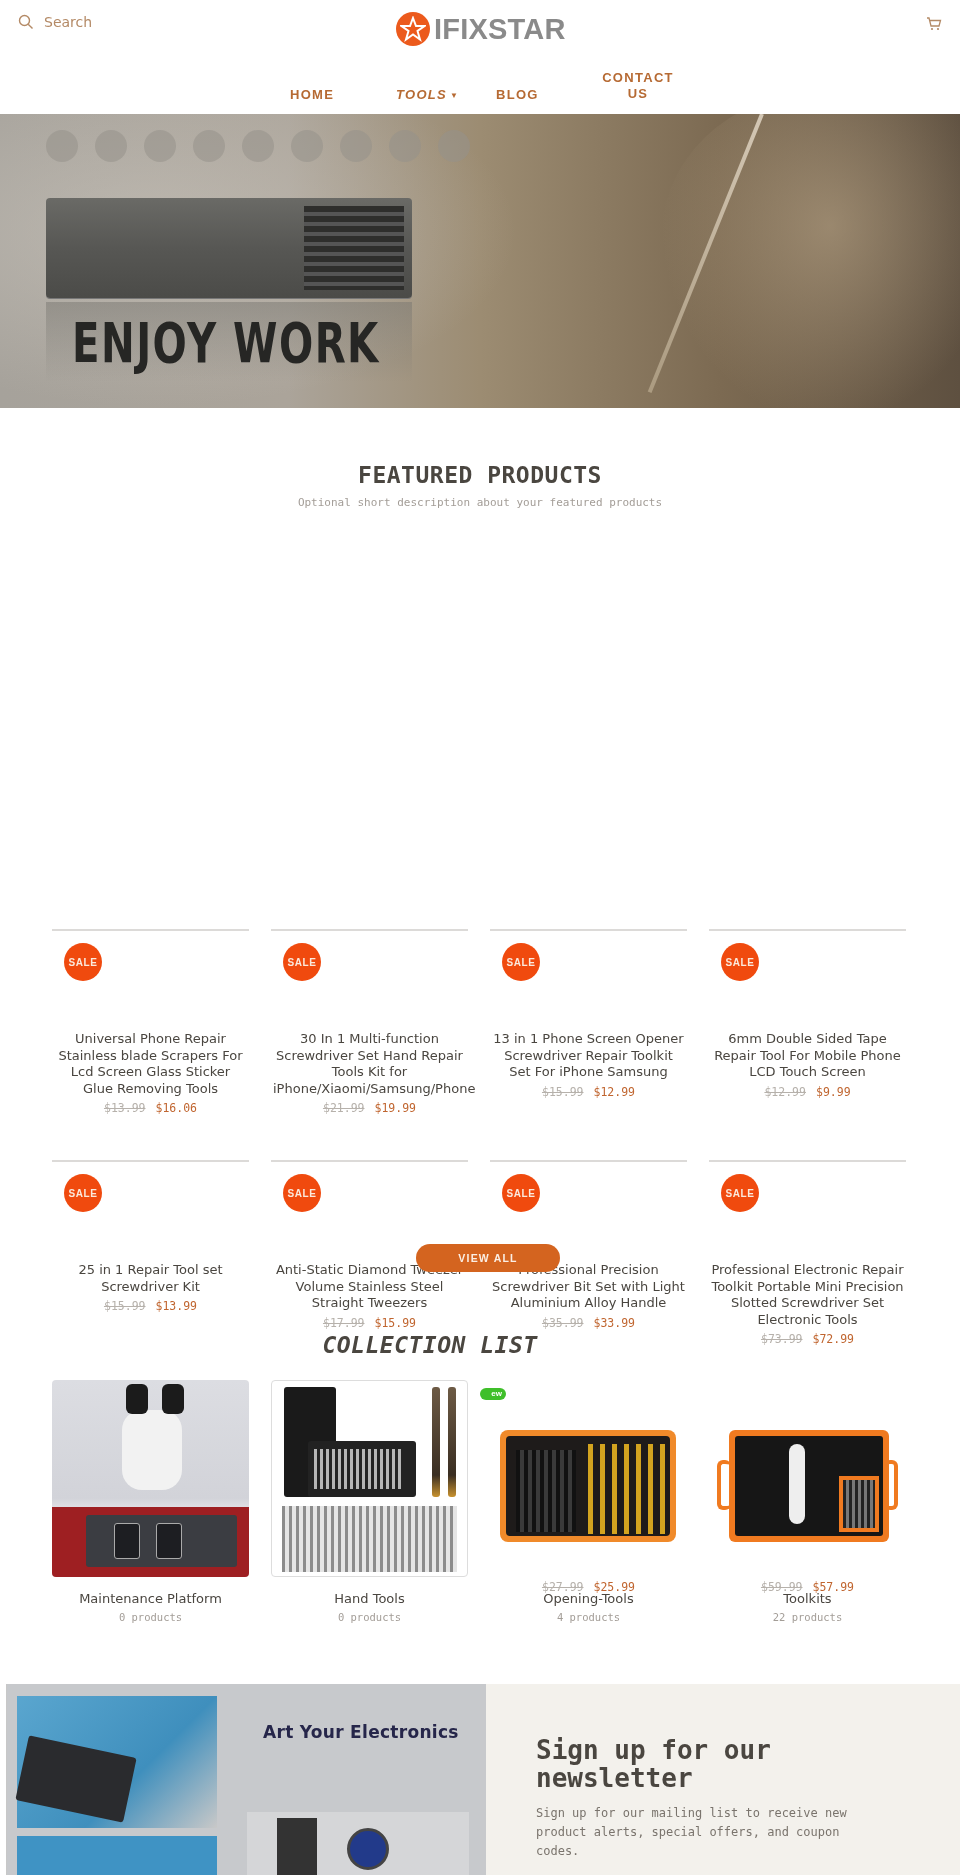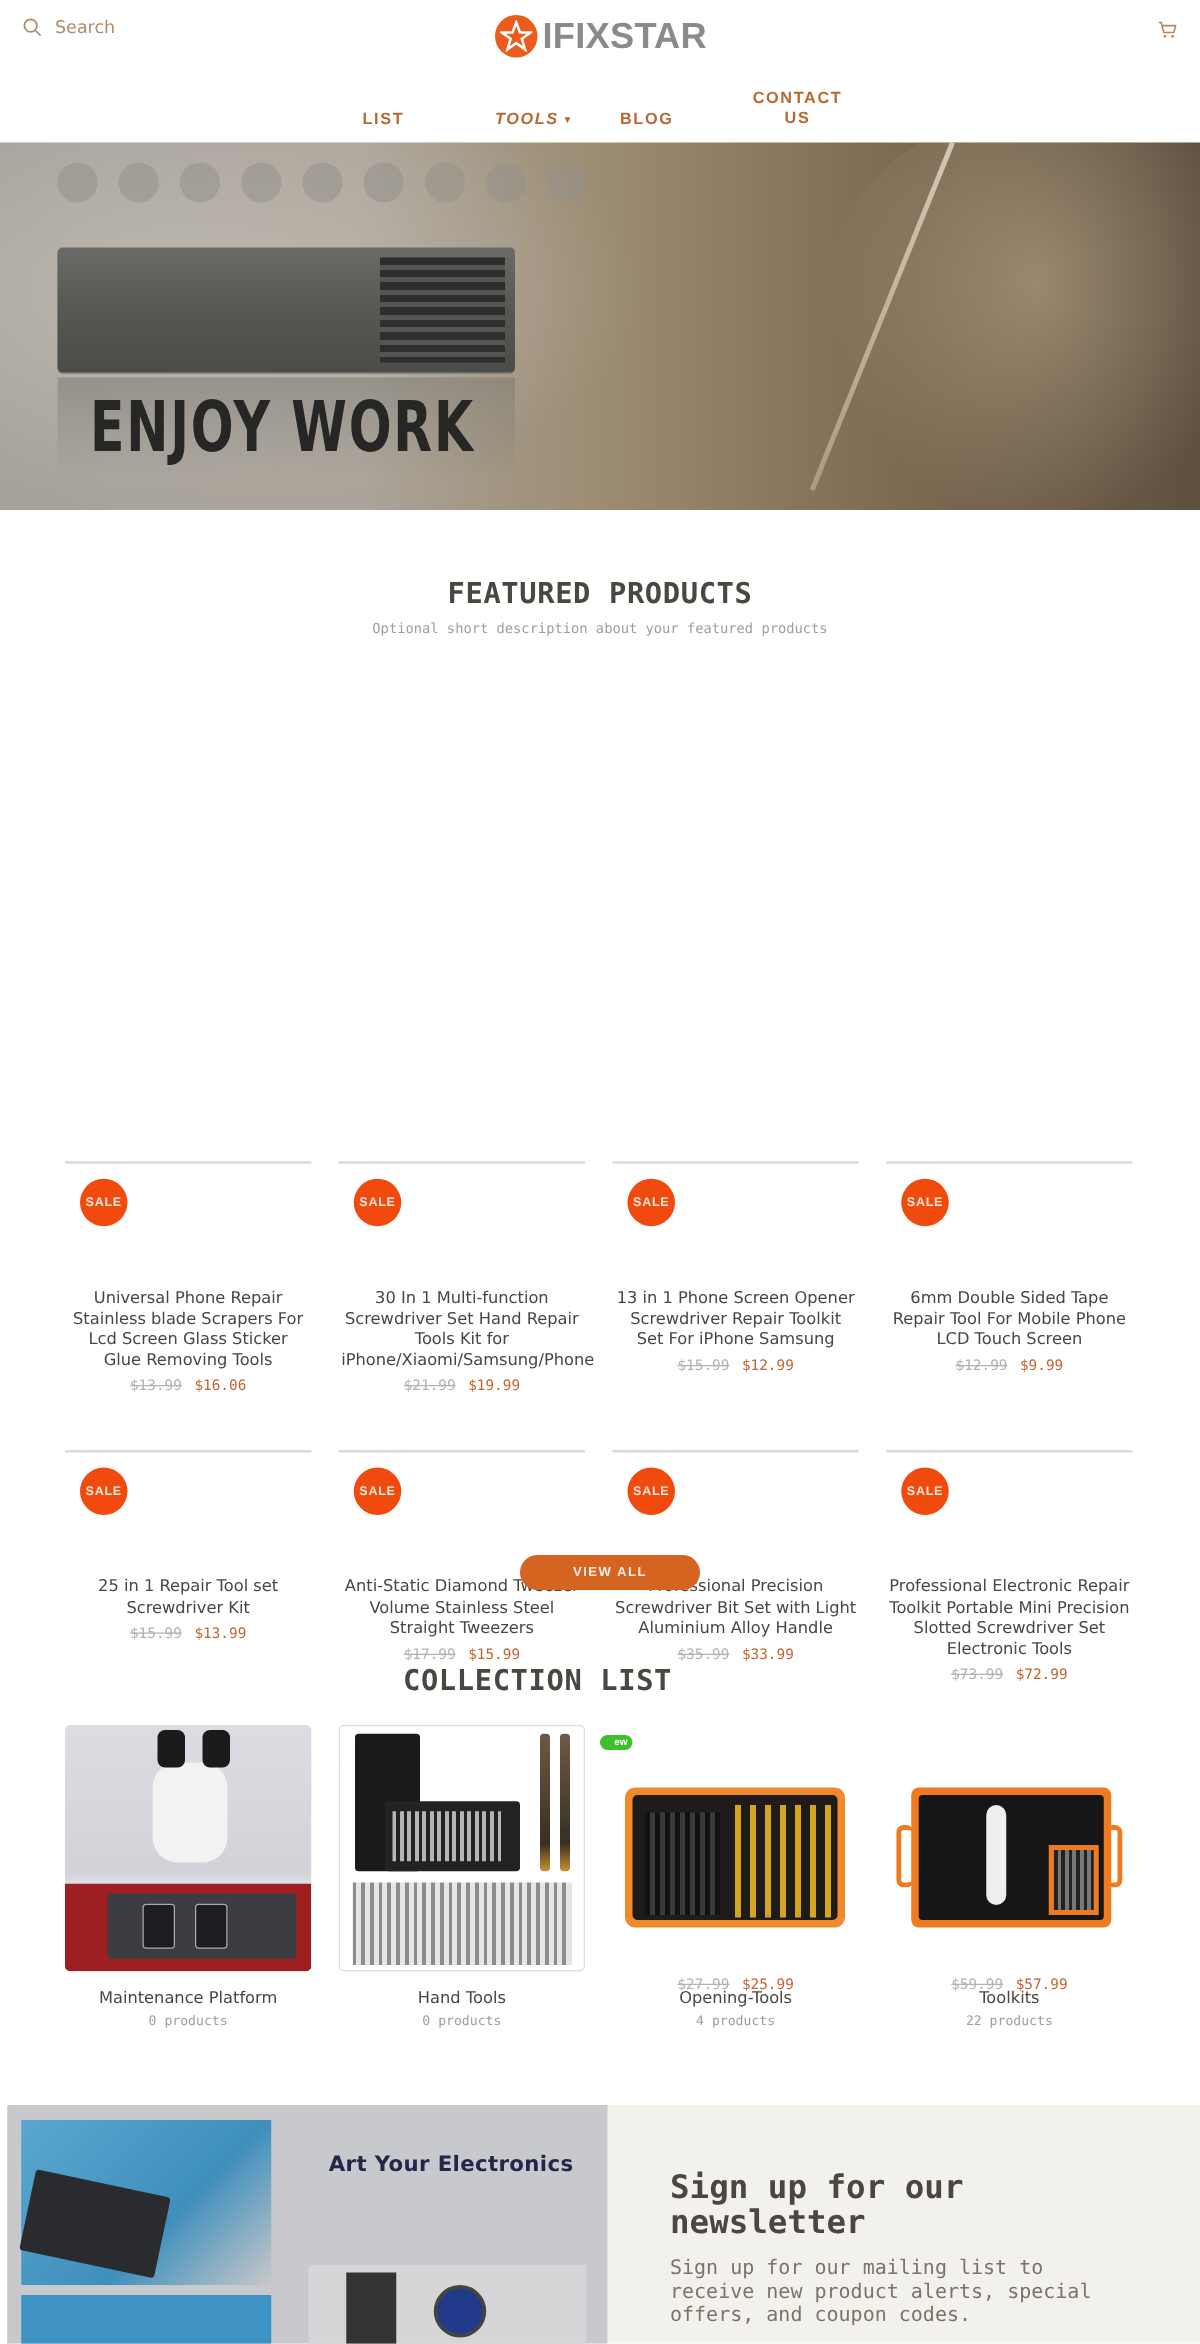--- a/index.html
+++ b/index.html
@@ -45,21 +45,21 @@
   .card .topline { height: 2px; background: #dcdad8; }
   .card .img { position: relative; height: 100px; }
   .sale { position: absolute; left: 12px; top: 12px; width: 38px; height: 38px; border-radius: 50%; background: #f04a0e; color: #fbe9dc; font-family: "Liberation Sans", sans-serif; font-weight: 700; font-size: 10px; letter-spacing: 0.6px; display: flex; align-items: center; justify-content: center; }
   .card .name { font-family: "DejaVu Sans", sans-serif; font-size: 13px; line-height: 16.6px; color: #4a4640; padding: 0 2px; }
   .card .prices { margin-top: 4px; font-family: "DejaVu Sans Mono", monospace; font-size: 11.5px; }
   .card .old { color: #b6b1ab; text-decoration: line-through; margin-right: 10px; }
   .card .new { color: #c0652f; }
 
   .view-all { position: absolute; left: 416px; top: 1244px; width: 144px; height: 28px; border-radius: 14px; background: #d4641f; color: #fbeee4; font-family: "Liberation Sans", sans-serif; font-weight: 700; font-size: 10.5px; letter-spacing: 1.2px; display: flex; align-items: center; justify-content: center; cursor: pointer; }
 
-  .coll-title { position: absolute; top: 1332px; left: 0; width: 860px; }
+  .coll-title { position: absolute; top: 1332px; left: 0; width: 860px; font-style: italic; }
   .coll { position: absolute; top: 1380px; width: 197px; text-align: center; cursor: pointer; }
   .coll .cimg { width: 197px; height: 197px; border-radius: 4px; position: relative; overflow: hidden; }
   .coll .cname { margin-top: 14px; font-family: "DejaVu Sans", sans-serif; font-size: 13px; color: #4a4640; }
   .coll .ccount { margin-top: 5px; font-family: "DejaVu Sans Mono", monospace; font-size: 10.5px; color: #a39d97; }
 
   
   .img-microscope { background: linear-gradient(180deg,#dcdde2 0%, #d2d3d9 60%, #e9e9ec 68%); }
   .img-microscope .mat { position: absolute; left: 0; right: 0; bottom: 0; height: 70px; background: #9e1f22; }
   .img-microscope .mat2 { position: absolute; left: 34px; right: 12px; bottom: 10px; height: 52px; background: #3b3d42; border-radius: 3px; }
   .img-microscope .body { position: absolute; left: 70px; top: 30px; width: 60px; height: 80px; background: #f2f2f2; border-radius: 20px; }
@@ -97,21 +97,21 @@
   .promo { width: 480px; height: 191px; background: #c7c9cc; position: relative; overflow: hidden; border-left: 1px solid #c8c8c8; }
   .promo .p1 { position: absolute; left: 10px; top: 12px; width: 200px; height: 132px; background: linear-gradient(135deg,#5aa6cf 0%, #3f8fbd 60%, #c8c8c8 100%); }
   .promo .p1::after { content: ""; position: absolute; left: 4px; top: 50px; width: 110px; height: 66px; background: #2a2b2e; transform: rotate(12deg); border-radius: 3px; }
   .promo .p2 { position: absolute; left: 10px; top: 152px; width: 200px; height: 50px; background: #3f93c4; }
   .promo .p3 { position: absolute; left: 240px; top: 128px; width: 222px; height: 70px; background: #d5d6d8; }
   .promo .p3::before { content: ""; position: absolute; left: 30px; top: 6px; width: 40px; height: 70px; background: #333; }
   .promo .p3::after { content: ""; position: absolute; left: 100px; top: 16px; width: 36px; height: 36px; background: #223a8a; border-radius: 50%; border: 3px solid #444; }
   .promo .art { position: absolute; left: 256px; top: 38px; font-family: "DejaVu Sans", sans-serif; font-weight: 700; font-size: 17px; color: #26264a; letter-spacing: 0.3px; }
   .news { width: 480px; height: 191px; background: #f3f1ec; padding: 52px 78px 0 50px; }
   .news-title { font-family: "DejaVu Sans Mono", monospace; font-size: 26px; line-height: 28px; color: #4a4640; }
-  .news-text { margin-top: 12px; font-family: "DejaVu Sans Mono", monospace; font-size: 16px; line-height: 19px; color: #7a746d; }
+  .news-text { margin-top: 12px; font-family: "DejaVu Sans Mono", monospace; font-size: 12px; line-height: 19px; color: #7a746d; }
 </style>
 </head>
 <body>
 
 <div style="position:relative; width:960px; height:1875px;">
 
   <header class="header">
     <div class="search">
       <svg viewBox="0 0 16 16">
           <circle cx="6.5" cy="6.5" r="5" fill="none" stroke="#b48a66" stroke-width="1.4"></circle>
@@ -132,21 +132,21 @@
     <div class="cart">
       <svg viewBox="0 0 16 16" width="16" height="16">
           <path d="M1 2 H3 L5 10 H13 L14.5 4.5 H4" fill="none" stroke="#b48a66" stroke-width="1.3"></path>
           <circle cx="6" cy="13" r="1.1" fill="#b48a66"></circle>
           <circle cx="12" cy="13" r="1.1" fill="#b48a66"></circle>
         </svg>
     </div>
 
     <nav class="nav">
       <div class="nav-item home">
-          <span>LIST</span>
+          <span>HOME</span>
         </div>
       <div class="nav-item tools">
           <span style="margin-left:14px">TOOLS</span>
           <span class="caret">▼</span>
         </div>
       <div class="nav-item blog">
           <span>BLOG</span>
         </div>
       <div class="nav-item contact">
         <span style="text-align:center; width:100%;">

